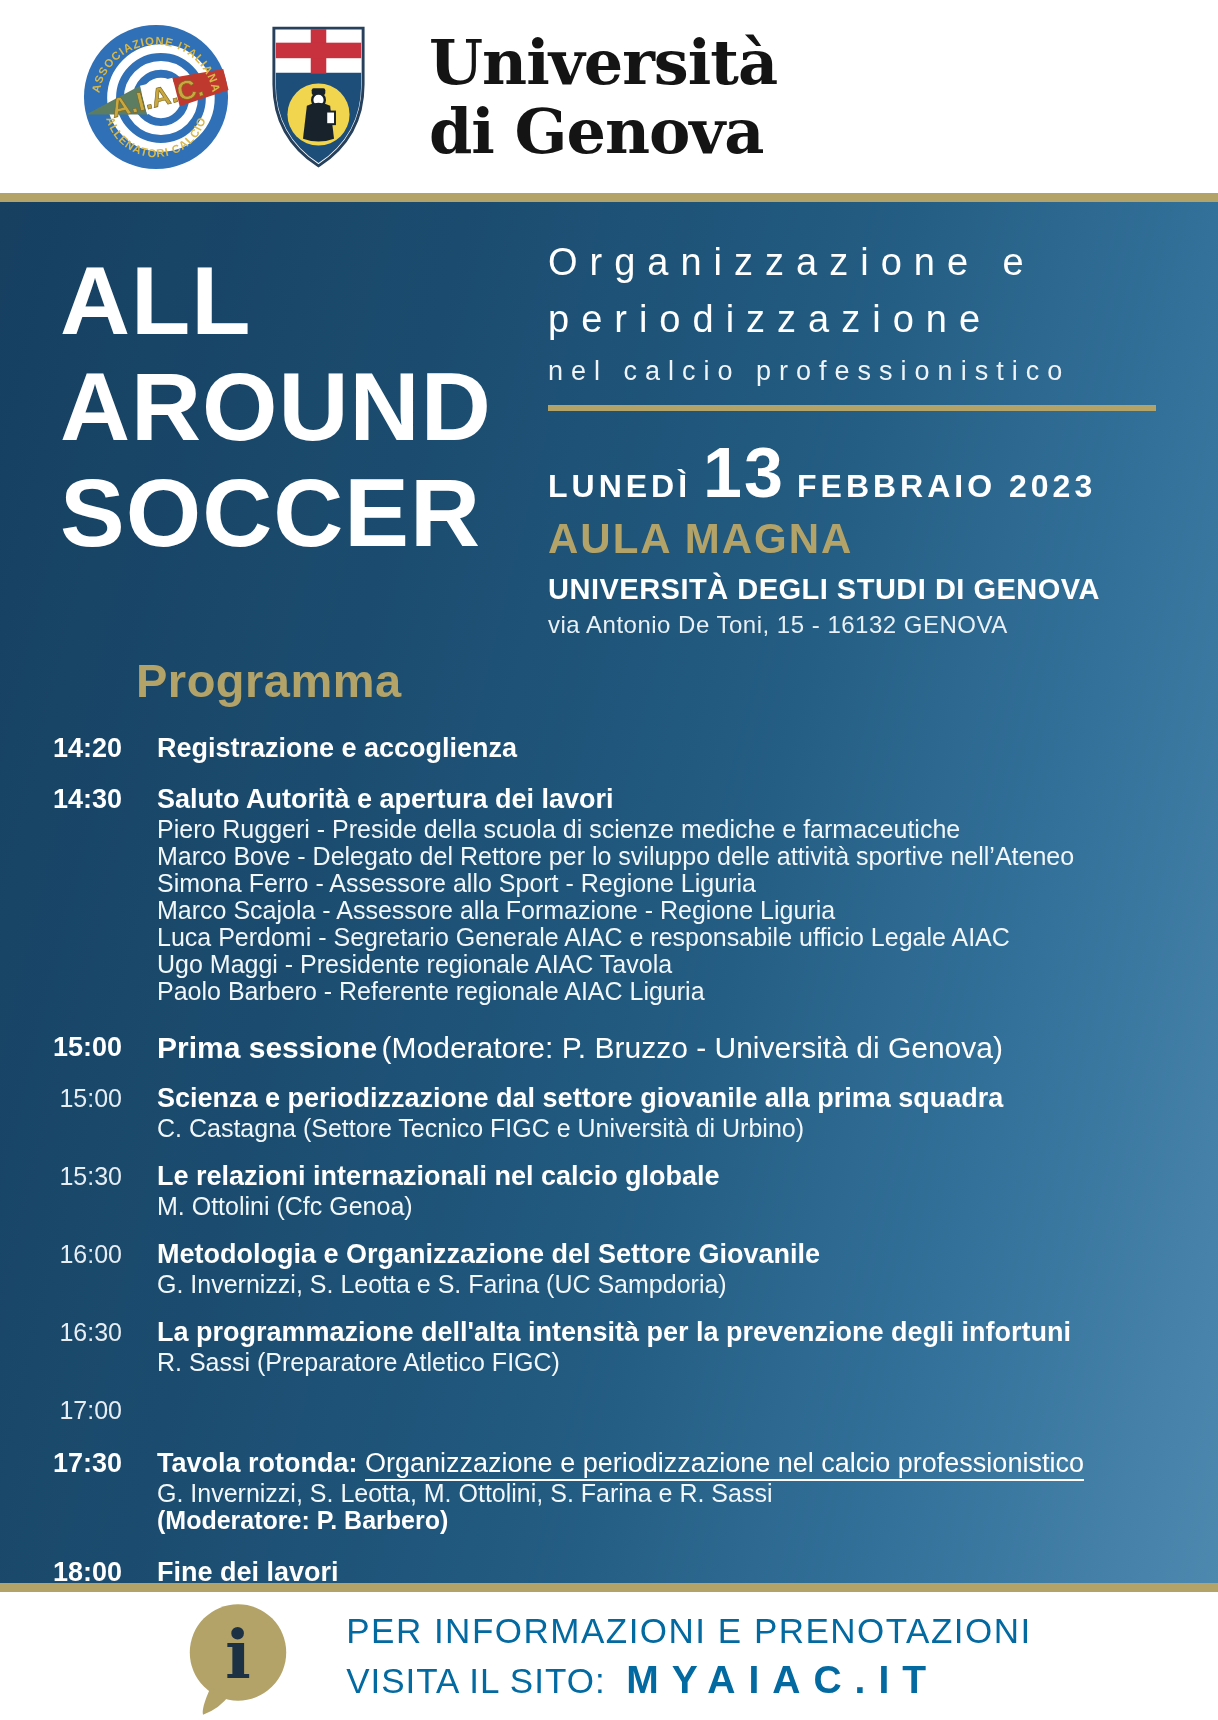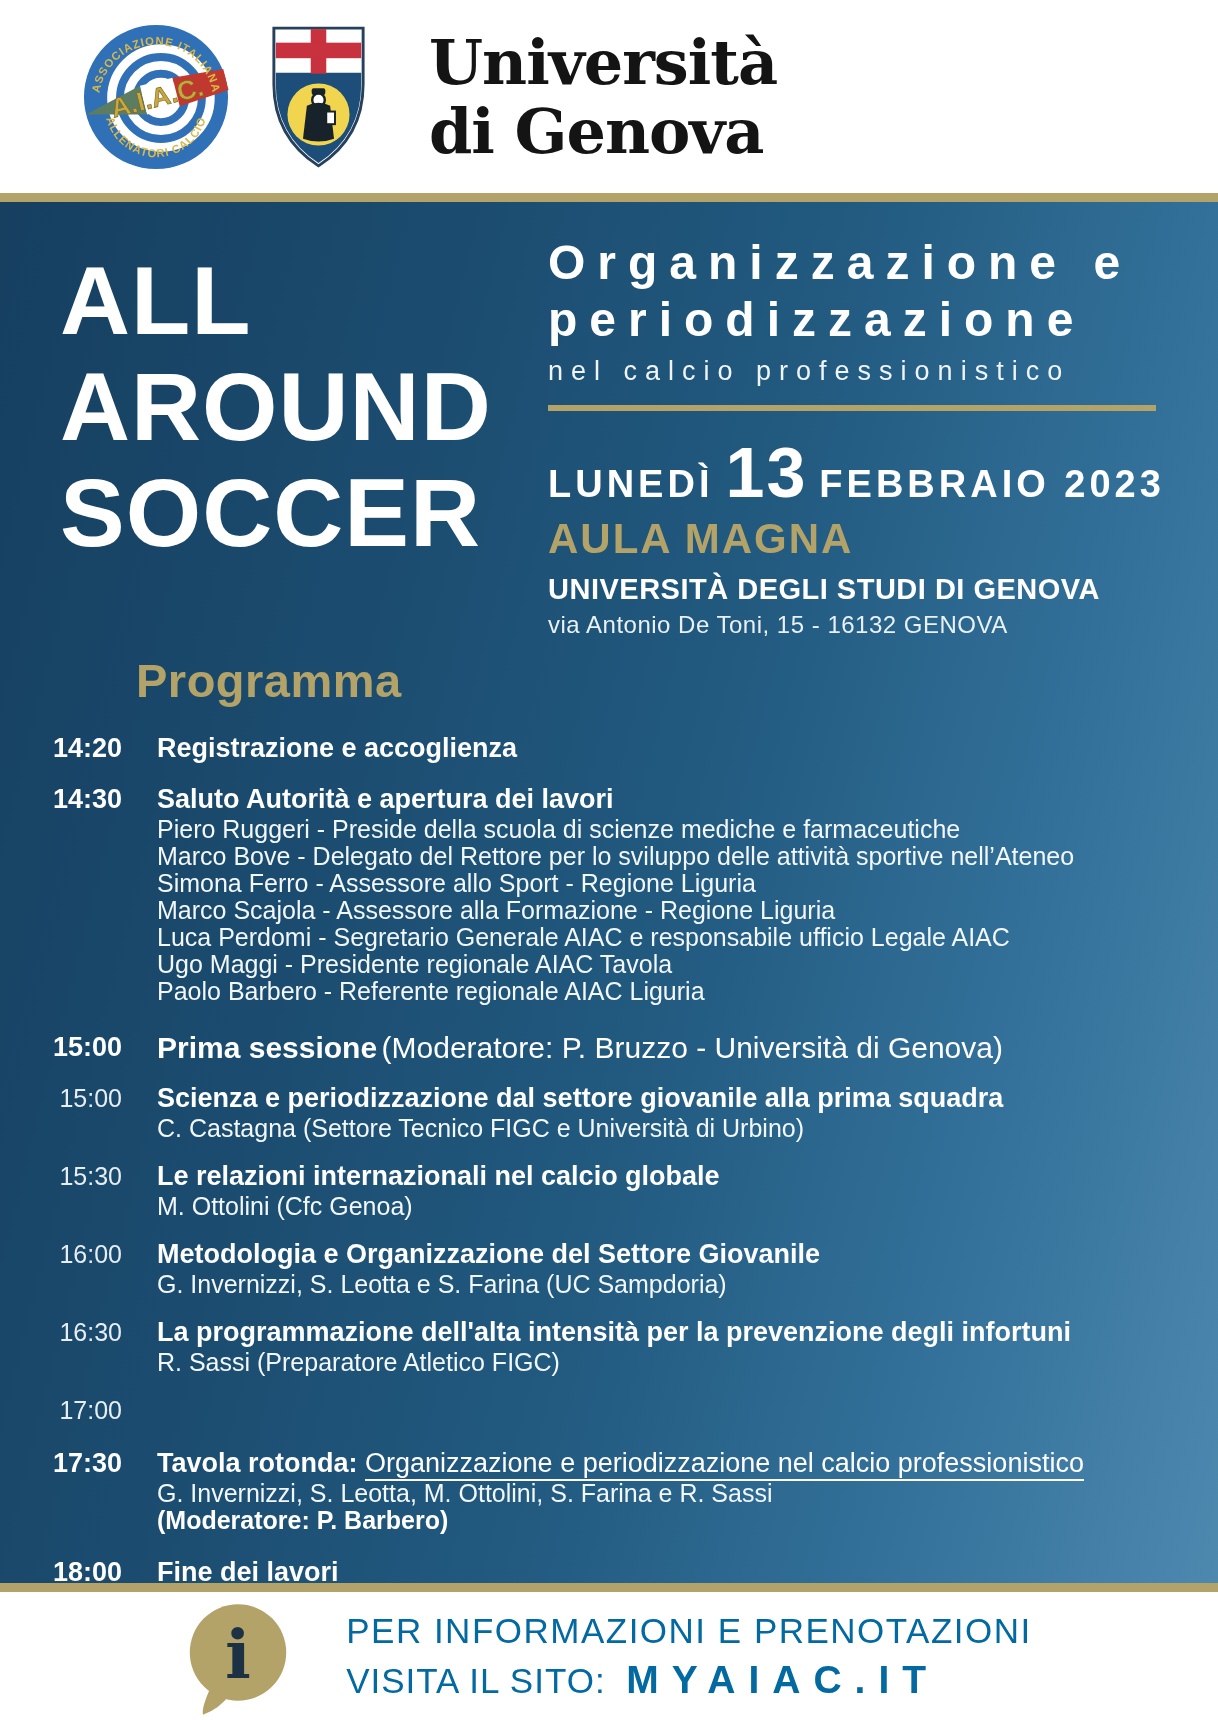--- a/index.html
+++ b/index.html
@@ -24,25 +24,25 @@
   .gold-rule{height:9px;background:#b3a369;}
   .main{
     height:1381px;box-sizing:border-box;overflow:hidden;
     background:linear-gradient(104deg,#163f60 0%,#1b4c6f 30%,#225a80 55%,#33719a 78%,#4d88af 100%);
     padding-top:32px;
   }
   .hero{display:flex;align-items:flex-start;padding-left:60px;}
   .hero-left{width:488px;flex:0 0 auto;margin-top:14px;}
   .hero-title{color:#ffffff;font-size:97px;line-height:106px;font-weight:800;letter-spacing:1px;}
   .hero-right{flex:1 1 auto;}
-  .sub-big{color:#ffffff;font-size:48px;line-height:57px;letter-spacing:12px;font-weight:700;white-space:nowrap;}
+  .sub-big{color:#ffffff;font-size:38px;line-height:57px;letter-spacing:12px;font-weight:400;white-space:nowrap;}
   .sub-small{color:#eef4f8;font-size:27px;letter-spacing:8px;font-weight:400;margin-top:8px;white-space:nowrap;}
   .sub-rule{width:608px;height:6px;background:#b3a369;margin-top:18px;}
   .date-line{margin-top:22px;color:#ffffff;display:flex;align-items:baseline;white-space:nowrap;}
-  .date-word{font-size:38px;font-weight:700;letter-spacing:4px;}
+  .date-word{font-size:32px;font-weight:700;letter-spacing:4px;}
   .date-day{font-size:70px;font-weight:700;letter-spacing:2px;margin:0 12px;}
   .aula{font-size:42px;font-weight:700;color:#b3a369;letter-spacing:2px;margin-top:2px;}
   .venue{font-size:29px;font-weight:700;color:#ffffff;letter-spacing:0.5px;margin-top:10px;}
   .address{font-size:24px;color:#e9f1f6;margin-top:5px;font-weight:400;letter-spacing:0.5px;}
   .programma{color:#b3a369;font-size:47px;font-weight:700;margin:14px 0 0 136px;letter-spacing:0.5px;}
   .schedule{margin-top:24px;}
   .row{display:grid;grid-template-columns:122px 1fr;column-gap:35px;padding-right:30px;margin-top:18px;}
   .row.first{margin-top:0;}
   .row.gap-lg{margin-top:26px;}
   .row.gap-md{margin-top:20px;}

